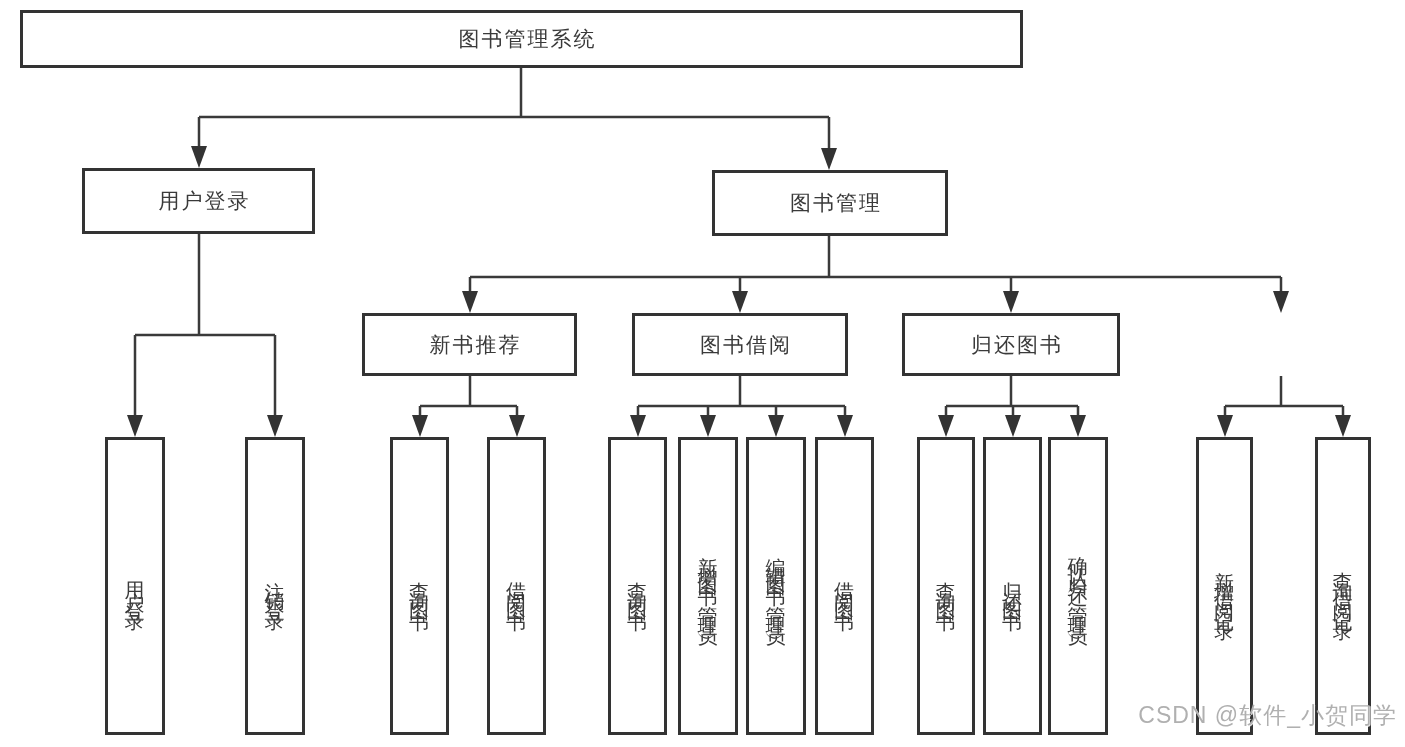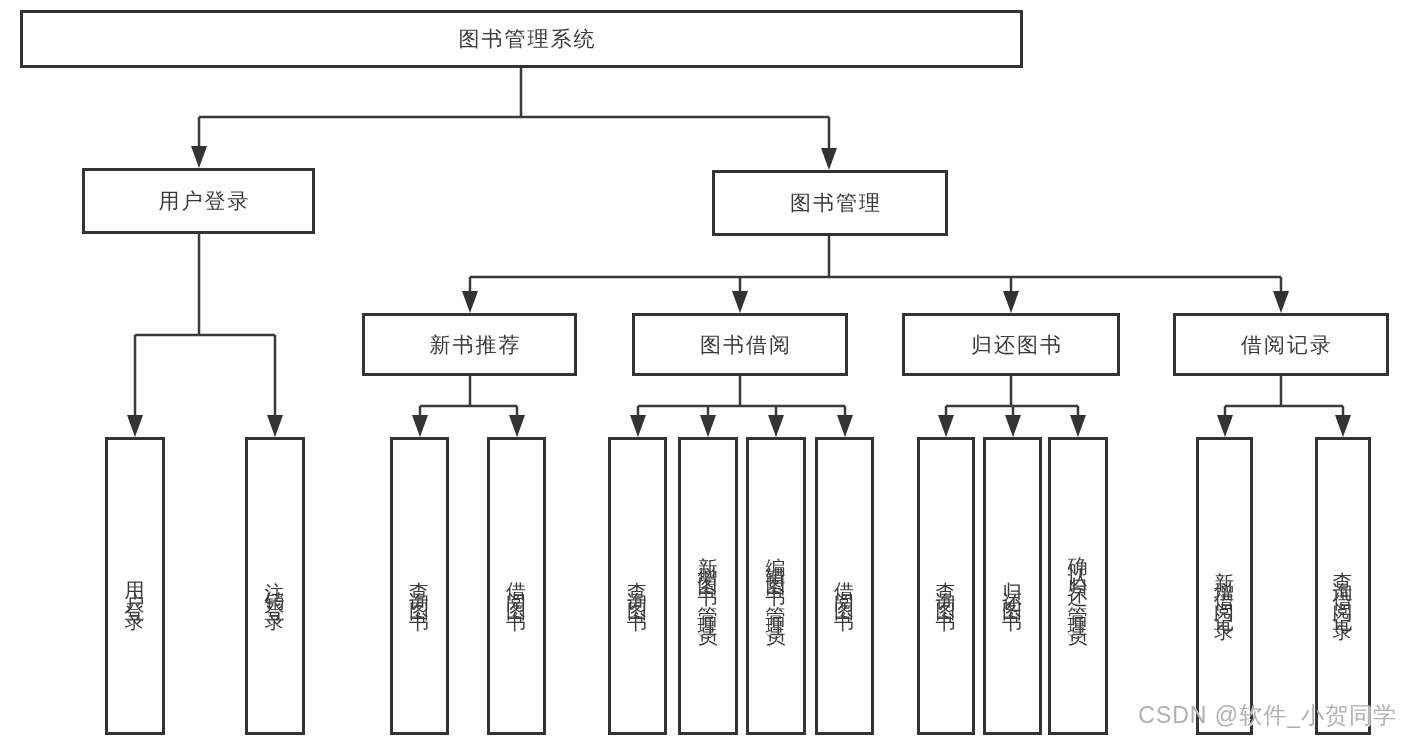--- a/index.html
+++ b/index.html
@@ -108,23 +108,20 @@
 
   <div class="box hbox" style="left:362px;top:313px;width:215px;height:63px;">
     <span>新书推荐</span>
   </div>
   <div class="box hbox" style="left:632px;top:313px;width:216px;height:63px;">
     <span>图书借阅</span>
   </div>
   <div class="box hbox" style="left:902px;top:313px;width:218px;height:63px;">
     <span>归还图书</span>
   </div>
-  <div class="box hbox" style="left:1173px;top:313px;width:216px;height:63px;">
-    <span>借阅记录</span>
-  </div>
 
   <div class="box vbox" style="left:105px;top:437px;width:60px;height:298px;">
     <span class="vtext">用户登录</span>
   </div>
   <div class="box vbox" style="left:245px;top:437px;width:60px;height:298px;">
     <span class="vtext">注销登录</span>
   </div>
 
   <div class="box vbox" style="left:390px;top:437px;width:59px;height:298px;">
     <span class="vtext">查询图书</span>

